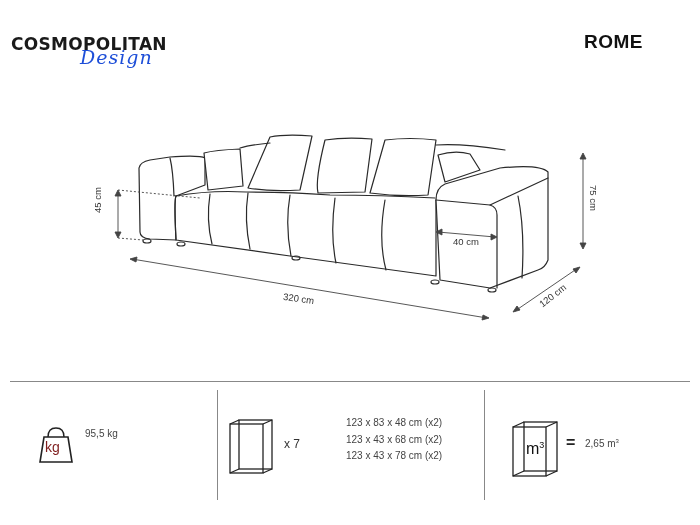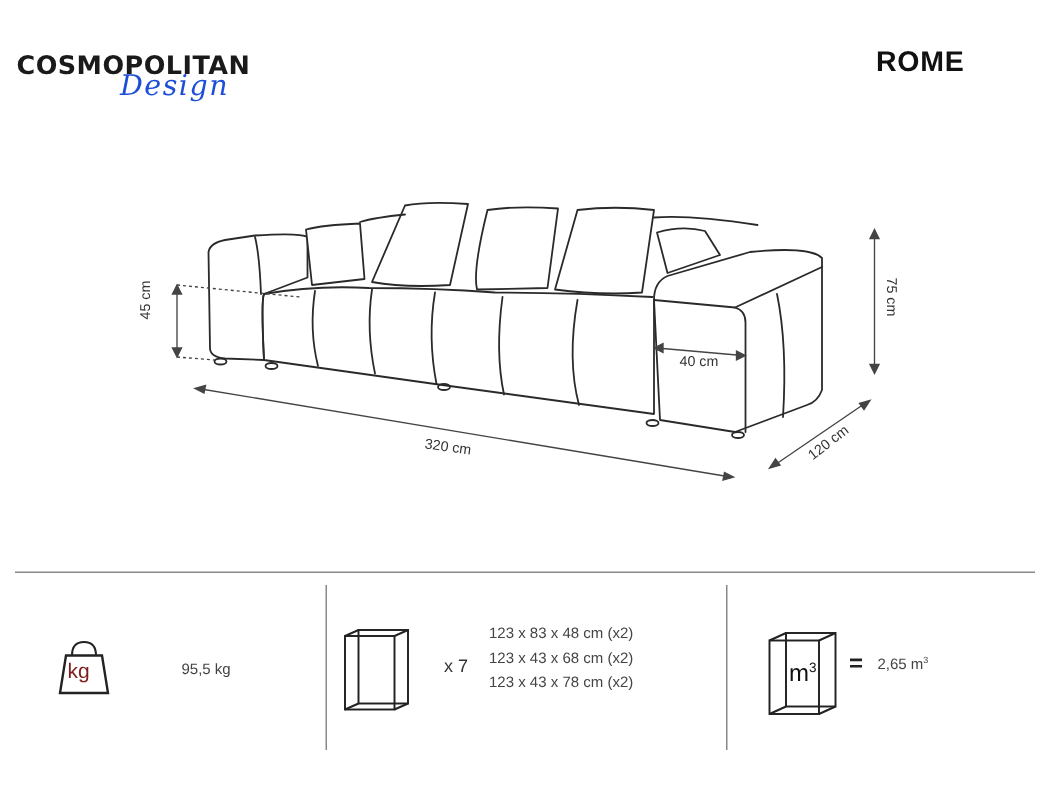--- a/index.html
+++ b/index.html
@@ -6,21 +6,21 @@
   body { width: 700px; height: 525px; position: relative; overflow: hidden; font-family: "Liberation Sans", sans-serif; color: #222; }
   .brand { position: absolute; left: 11px; top: 34px; font-family: "DejaVu Sans", sans-serif; font-weight: bold; font-size: 17px; letter-spacing: 0.3px; color: #1a1a1a; }
   .brand-script { position: absolute; left: 80px; top: 46px; font-family: "DejaVu Serif", serif; font-style: italic; font-size: 19px; color: #1d4ed8; letter-spacing: 1px; }
   .title { position: absolute; left: 584px; top: 31px; font-family: "Liberation Sans", sans-serif; font-weight: bold; font-size: 19px; letter-spacing: 0.5px; color: #111; }
   .drawing { position: absolute; left: 0; top: 0; }
   .dim { position: absolute; font-size: 9.5px; color: #333; white-space: nowrap; }
   .hr { position: absolute; left: 10px; right: 10px; top: 381px; height: 1px; background: #888; }
   .vr { position: absolute; top: 390px; width: 1px; height: 110px; background: #888; }
   .spec { position: absolute; font-size: 10px; color: #444; white-space: nowrap; }
   .carton-list { position: absolute; left: 326px; top: 415px; font-size: 10px; color: #444; line-height: 16.5px; }
-  .carton-list div { white-space: nowrap; }
+  .carton-list div { white-space: nowrap; margin-left: 20px; }
   .sup { font-size: 6px; vertical-align: super; }
 </style>
 </head>
 <body>
 
 <div class="brand">COSMOPOLITAN</div>
 <div class="brand-script">Design</div>
 <div class="title">ROME</div>
 
 <svg class="drawing" width="700" height="380" viewBox="0 0 700 380">
@@ -94,35 +94,35 @@
 <div class="hr"></div>
 <div class="vr" style="left:217px;"></div>
 <div class="vr" style="left:484px;"></div>
 
 <div>
   <svg style="position:absolute; left:36px; top:425px;" width="40" height="40" viewBox="0 0 40 40">
     <path d="M12 12 Q12 3 20 3 Q28 3 28 12" fill="none" stroke="#222" stroke-width="1.4"></path>
     <path d="M8 12 L32 12 L36 37 L4 37 Z" fill="#fff" stroke="#222" stroke-width="1.6"></path>
   </svg>
   <div style="position:absolute; left:45px; top:439px; font-size:14px; color:#7f1d1d;">kg</div>
-  <div class="spec" style="left:85px; top:441px;margin-left:36px;">95,5 kg</div>
+  <div class="spec" style="left:85px; top:428px;">95,5 kg</div>
 </div>
 
 <div>
   <svg style="position:absolute; left:229px; top:419px;" width="44" height="56" viewBox="0 0 44 56">
     <g fill="none" stroke="#222" stroke-width="1.3">
       <rect x="1" y="5" width="33" height="49"></rect>
       <rect x="10" y="1" width="33" height="49"></rect>
       <line x1="1" y1="5" x2="10" y2="1"></line>
       <line x1="34" y1="5" x2="43" y2="1"></line>
       <line x1="1" y1="54" x2="10" y2="50"></line>
       <line x1="34" y1="54" x2="43" y2="50"></line>
     </g>
   </svg>
-  <div class="spec" style="left:296px; top:437px; font-size:12px; color:#333;">x 7</div>
+  <div class="spec" style="left:284px; top:437px; font-size:12px; color:#333;">x 7</div>
   <div class="carton-list">
     <div>123 x 83 x 48 cm (x2)</div>
     <div>123 x 43 x 68 cm (x2)</div>
     <div>123 x 43 x 78 cm (x2)</div>
   </div>
 </div>
 
 <div>
   <svg style="position:absolute; left:512px; top:421px;" width="46" height="56" viewBox="0 0 46 56">
     <g fill="none" stroke="#222" stroke-width="1.3">

